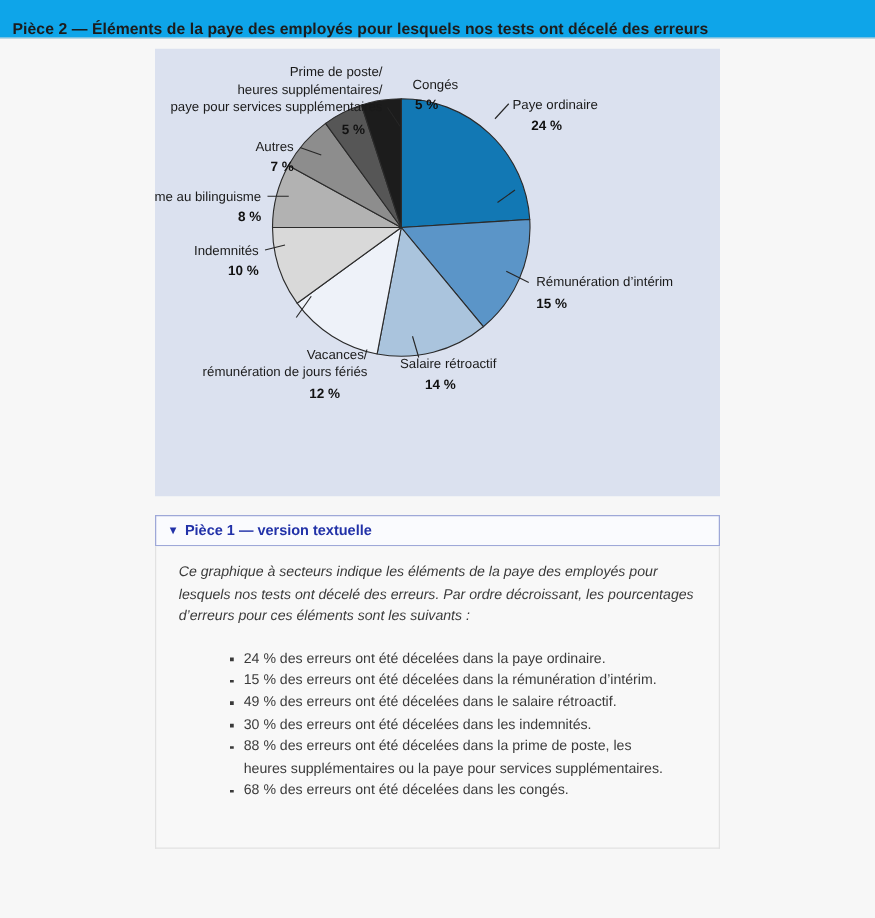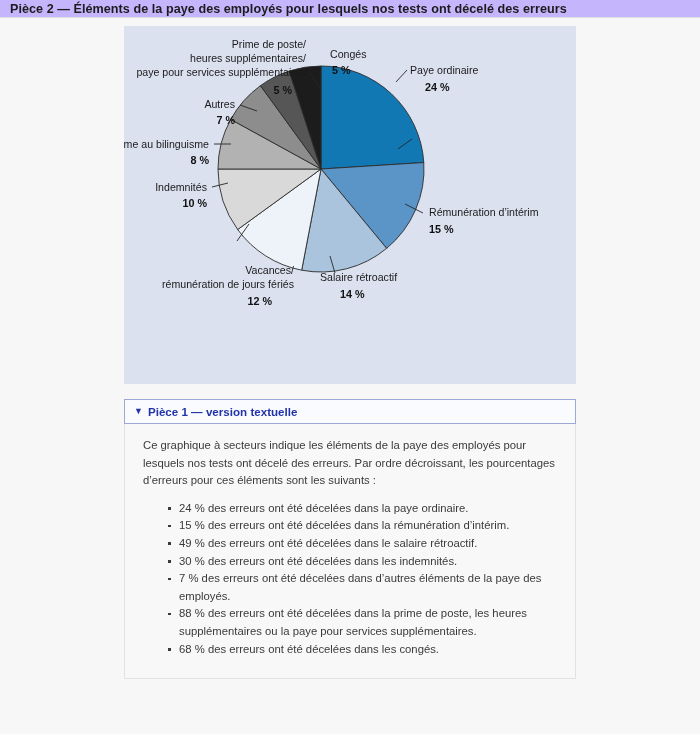--- a/index.html
+++ b/index.html
@@ -11,25 +11,25 @@
     height: 734px;
     background: #f7f7f7;
     font-family: "Liberation Sans", sans-serif;
     color: #262626;
     overflow: hidden;
     position: relative;
   }
 
   
   .page-header {
-    height: 18px;
-    background: #c4b5fd;
+    height: 31px;
+    background: #0ea5e9;
     border-bottom: 1px solid #e0e0e0;
     display: flex;
-    align-items: center;
+    align-items: flex-end;
     padding: 0 0 0 10px;
     box-sizing: border-box;
   }
   .page-header-title {
     font-size: 12.6px;
     font-weight: bold;
     color: #1c1c1c;
     letter-spacing: 0.05px;
     white-space: nowrap;
   }
@@ -100,23 +100,24 @@
     border-top: none;
     background: #f8f8f8;
     padding: 13px 18px 20px 18px;
     box-sizing: border-box;
   }
   .textver-intro {
     font-size: 11.3px;
     line-height: 17.6px;
     color: #3a3a3a;
     margin: 0 0 10px 0;
+    font-style: italic;
   }
   .textver-list {
-    margin: 0;
+    margin: 16px;
     padding: 0 0 0 25px;
     list-style: none;
   }
   .textver-list li {
     font-size: 11.3px;
     line-height: 17.6px;
     color: #3a3a3a;
     position: relative;
     padding-left: 11px;
     margin-bottom: 0px;
@@ -223,18 +224,17 @@
     <span class="disclosure-triangle">▼</span>
     <span class="textver-title">Pièce 1 — version textuelle</span>
   </div>
   <div class="textver-body">
     <p class="textver-intro">Ce graphique à secteurs indique les éléments de la paye des employés pour lesquels nos tests ont décelé des erreurs. Par ordre décroissant, les pourcentages d’erreurs pour ces éléments sont les suivants :</p>
     <ul class="textver-list" id="textver-list">
         <li>24 % des erreurs ont été décelées dans la paye ordinaire.</li>
         <li>15 % des erreurs ont été décelées dans la rémunération d’intérim.</li>
         <li>49 % des erreurs ont été décelées dans le salaire rétroactif.</li>
         <li>30 % des erreurs ont été décelées dans les indemnités.</li>
-        <li>7 % des erreurs ont été décelées dans d’autres éléments de la paye des employés.</li>
         <li>88 % des erreurs ont été décelées dans la prime de poste, les heures supplémentaires ou la paye pour services supplémentaires.</li>
         <li>68 % des erreurs ont été décelées dans les congés.</li>
       </ul>
   </div>
 </div>
 
 </body></html>

